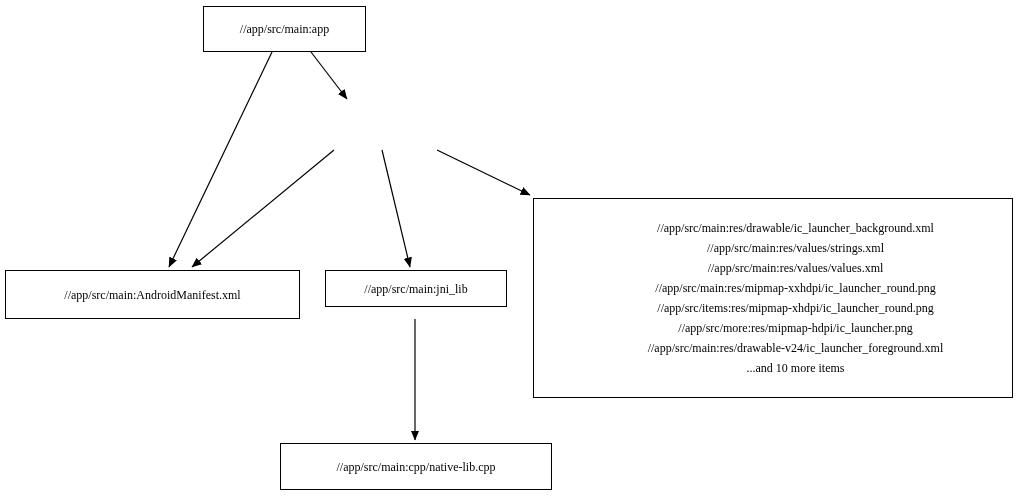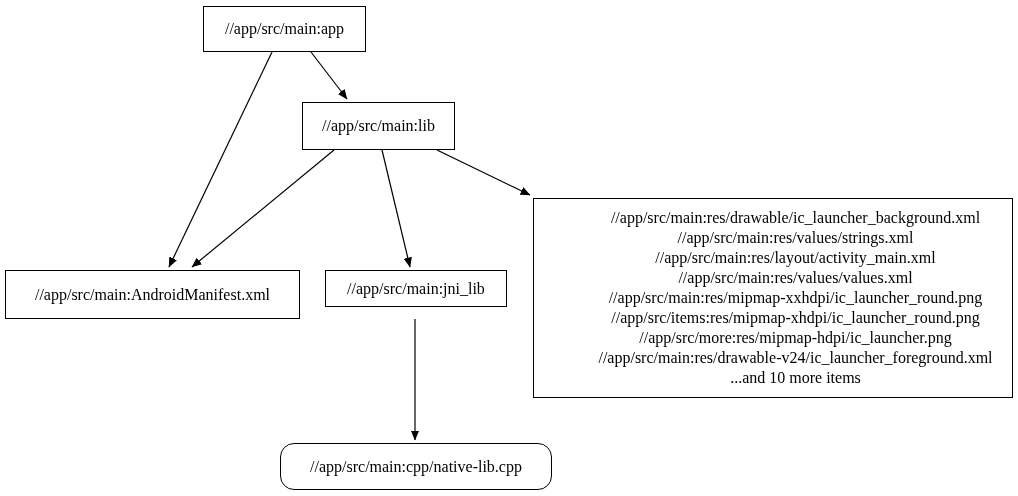--- a/index.html
+++ b/index.html
@@ -25,21 +25,21 @@
   }
   .node {
     position: absolute;
     box-sizing: border-box;
     border: 1px solid #000000;
     background: #ffffff;
     display: flex;
     align-items: center;
     justify-content: center;
     text-align: center;
-    font-size: 16px;
+    font-size: 12px;
     line-height: 20px;
     white-space: nowrap;
   }
   .node.multi {
     flex-direction: column;
     justify-content: center;
     padding-left: 45px;
   }
   .node.multi .line {
     display: block;
@@ -60,33 +60,31 @@
     <line x1="272" y1="52" x2="169" y2="267" stroke="#000000" stroke-width="1.2" marker-end="url(#arrow)"></line>
     <line x1="311" y1="52" x2="347" y2="99" stroke="#000000" stroke-width="1.2" marker-end="url(#arrow)"></line>
     <line x1="334" y1="150" x2="192" y2="267" stroke="#000000" stroke-width="1.2" marker-end="url(#arrow)"></line>
     <line x1="382" y1="150" x2="410" y2="267" stroke="#000000" stroke-width="1.2" marker-end="url(#arrow)"></line>
     <line x1="437" y1="150" x2="530" y2="195" stroke="#000000" stroke-width="1.2" marker-end="url(#arrow)"></line>
     <line x1="415" y1="319" x2="415" y2="440" stroke="#000000" stroke-width="1.2" marker-end="url(#arrow)"></line>
   </svg>
 
   <div class="node" style="left:203px; top:6px; width:163px; height:46px;">//app/src/main:app</div>
 
-  <div class="node" style="left:302px; top:102px; width:153px; height:48px;">//app/src/main:lib</div>
 
   <div class="node" style="left:5px; top:270px; width:295px; height:49px;">//app/src/main:AndroidManifest.xml</div>
 
   <div class="node" style="left:325px; top:270px; width:182px; height:37px;">//app/src/main:jni_lib</div>
 
   <div class="node multi" style="left:533px; top:198px; width:480px; height:200px;">
     <span class="line">//app/src/main:res/drawable/ic_launcher_background.xml</span>
     <span class="line">//app/src/main:res/values/strings.xml</span>
-    <span class="line">//app/src/main:res/layout/activity_main.xml</span>
     <span class="line">//app/src/main:res/values/values.xml</span>
     <span class="line">//app/src/main:res/mipmap-xxhdpi/ic_launcher_round.png</span>
     <span class="line">//app/src/items:res/mipmap-xhdpi/ic_launcher_round.png</span>
     <span class="line">//app/src/more:res/mipmap-hdpi/ic_launcher.png</span>
     <span class="line">//app/src/main:res/drawable-v24/ic_launcher_foreground.xml</span>
     <span class="line">...and 10 more items</span>
   </div>
 
-  <div class="node" style="left:280px; top:443px; width:272px; height:47px;border-radius:14px;">//app/src/main:cpp/native-lib.cpp</div>
+  <div class="node" style="left:280px; top:443px; width:272px; height:47px;">//app/src/main:cpp/native-lib.cpp</div>
 
 </div>
 
 </body></html>

